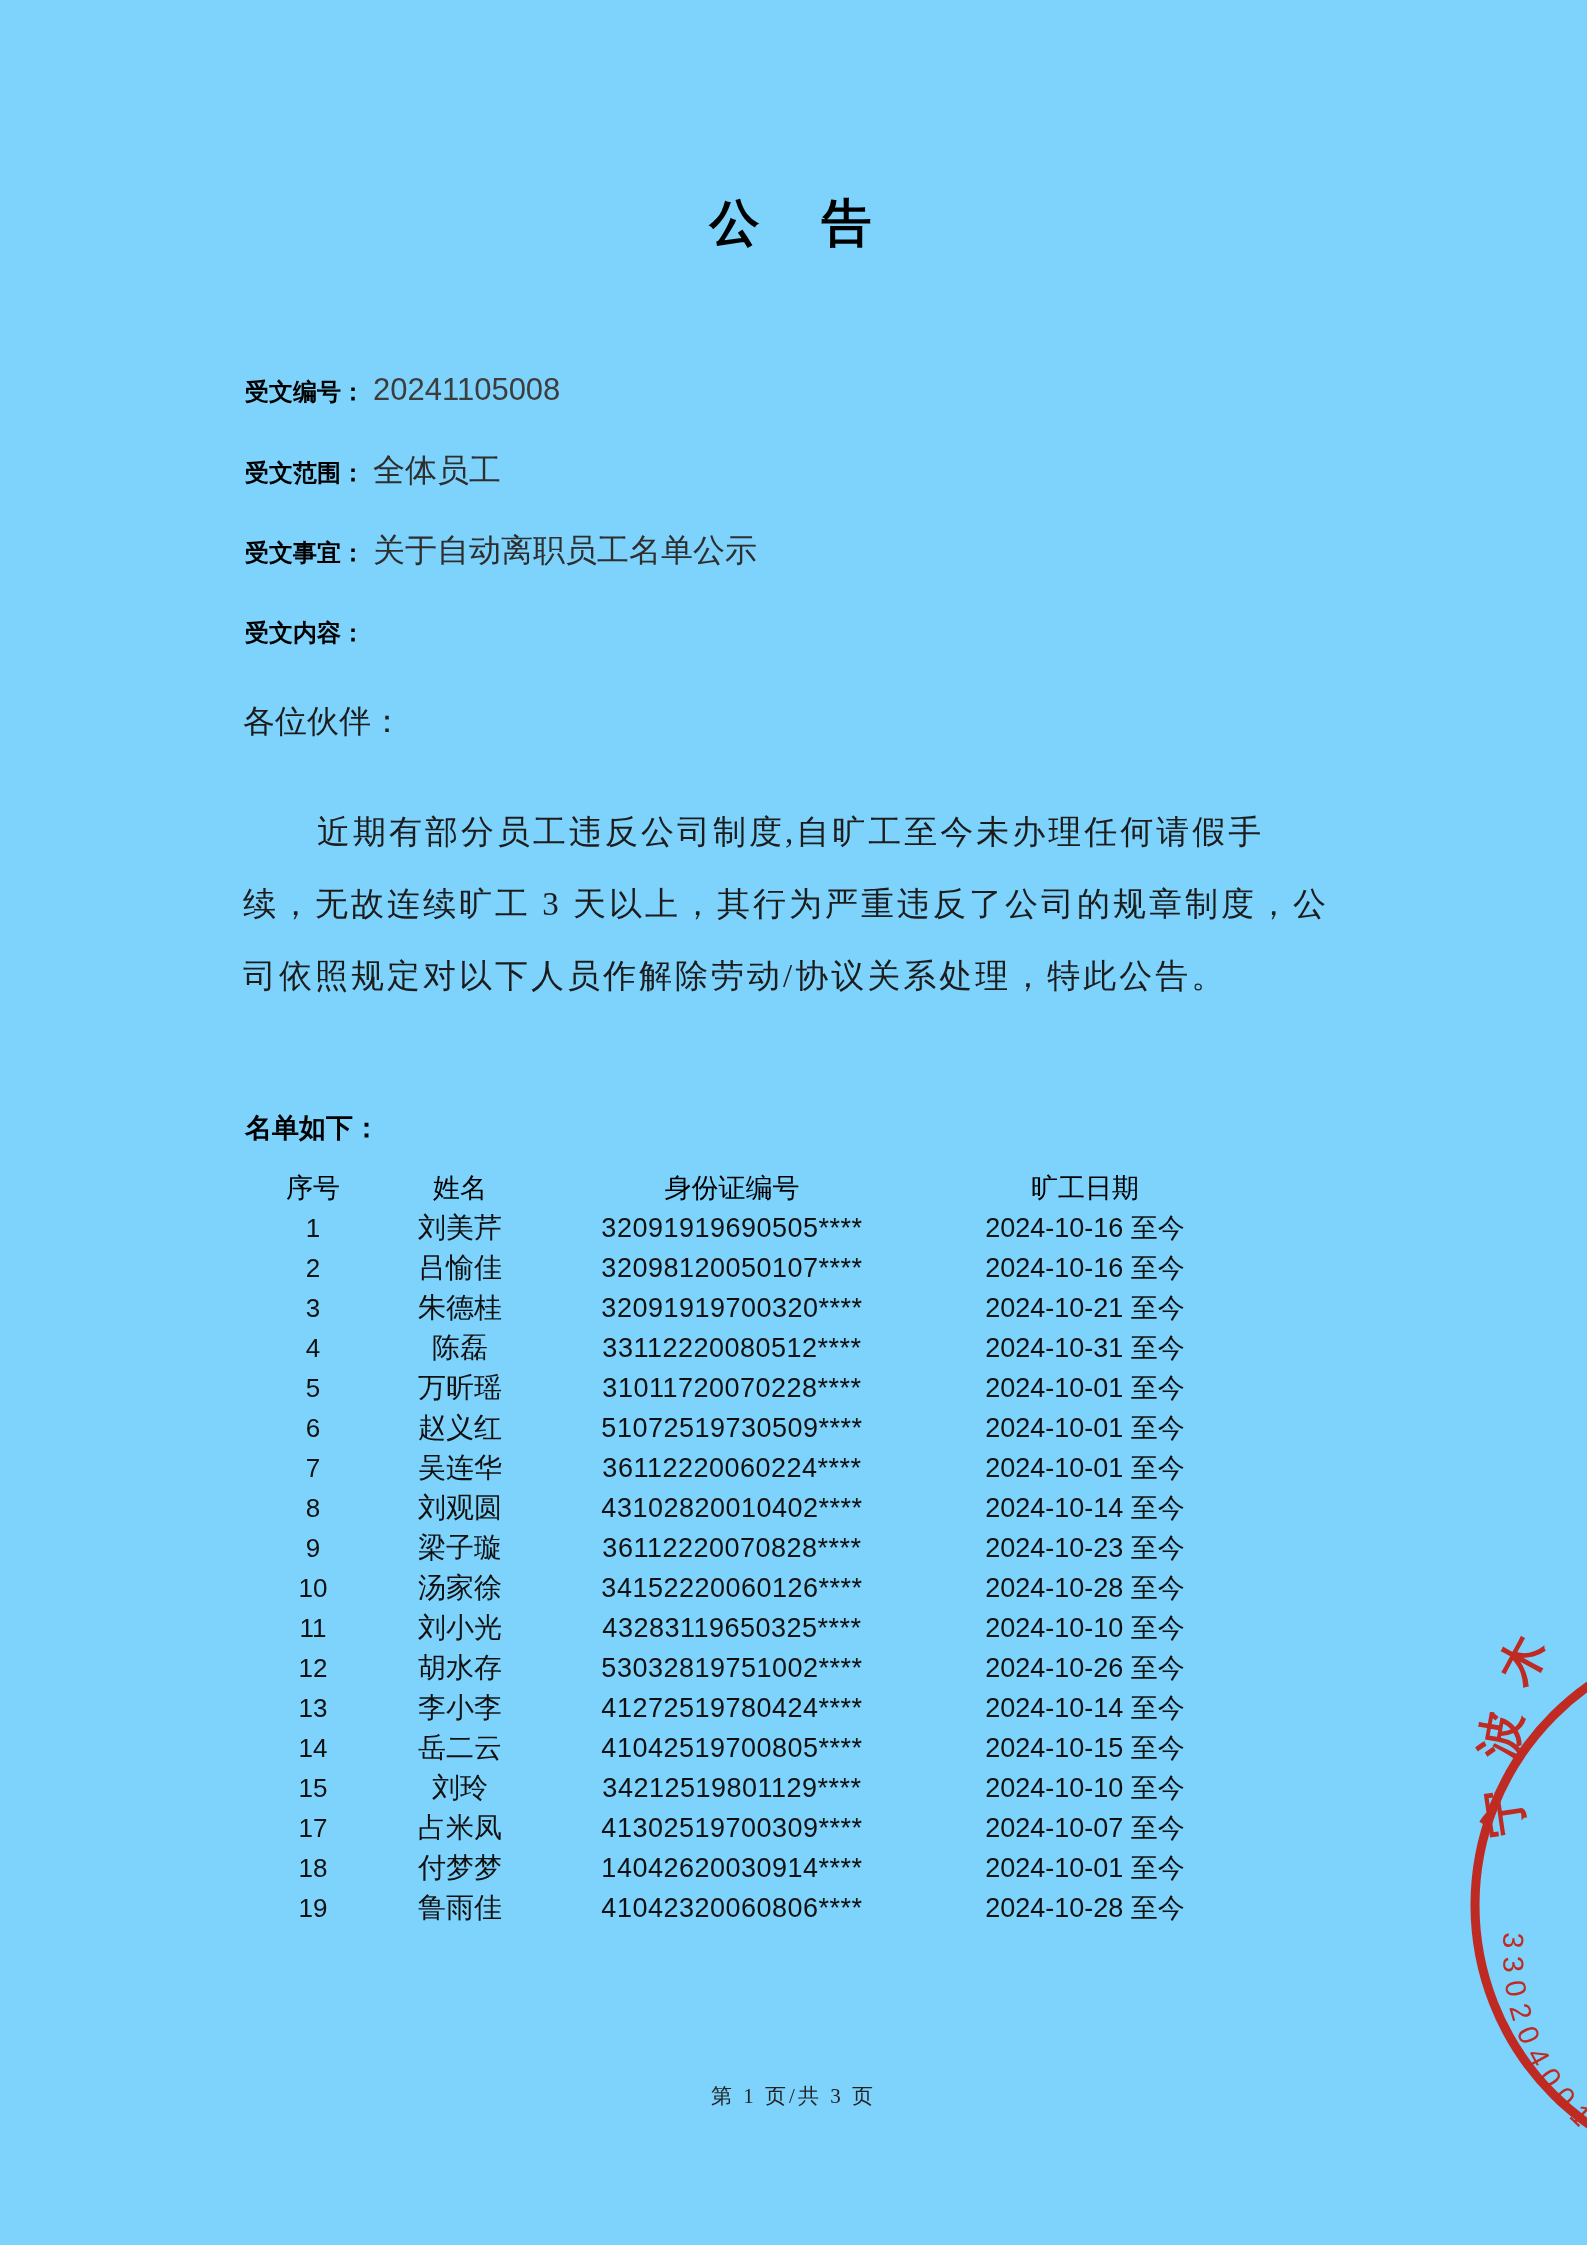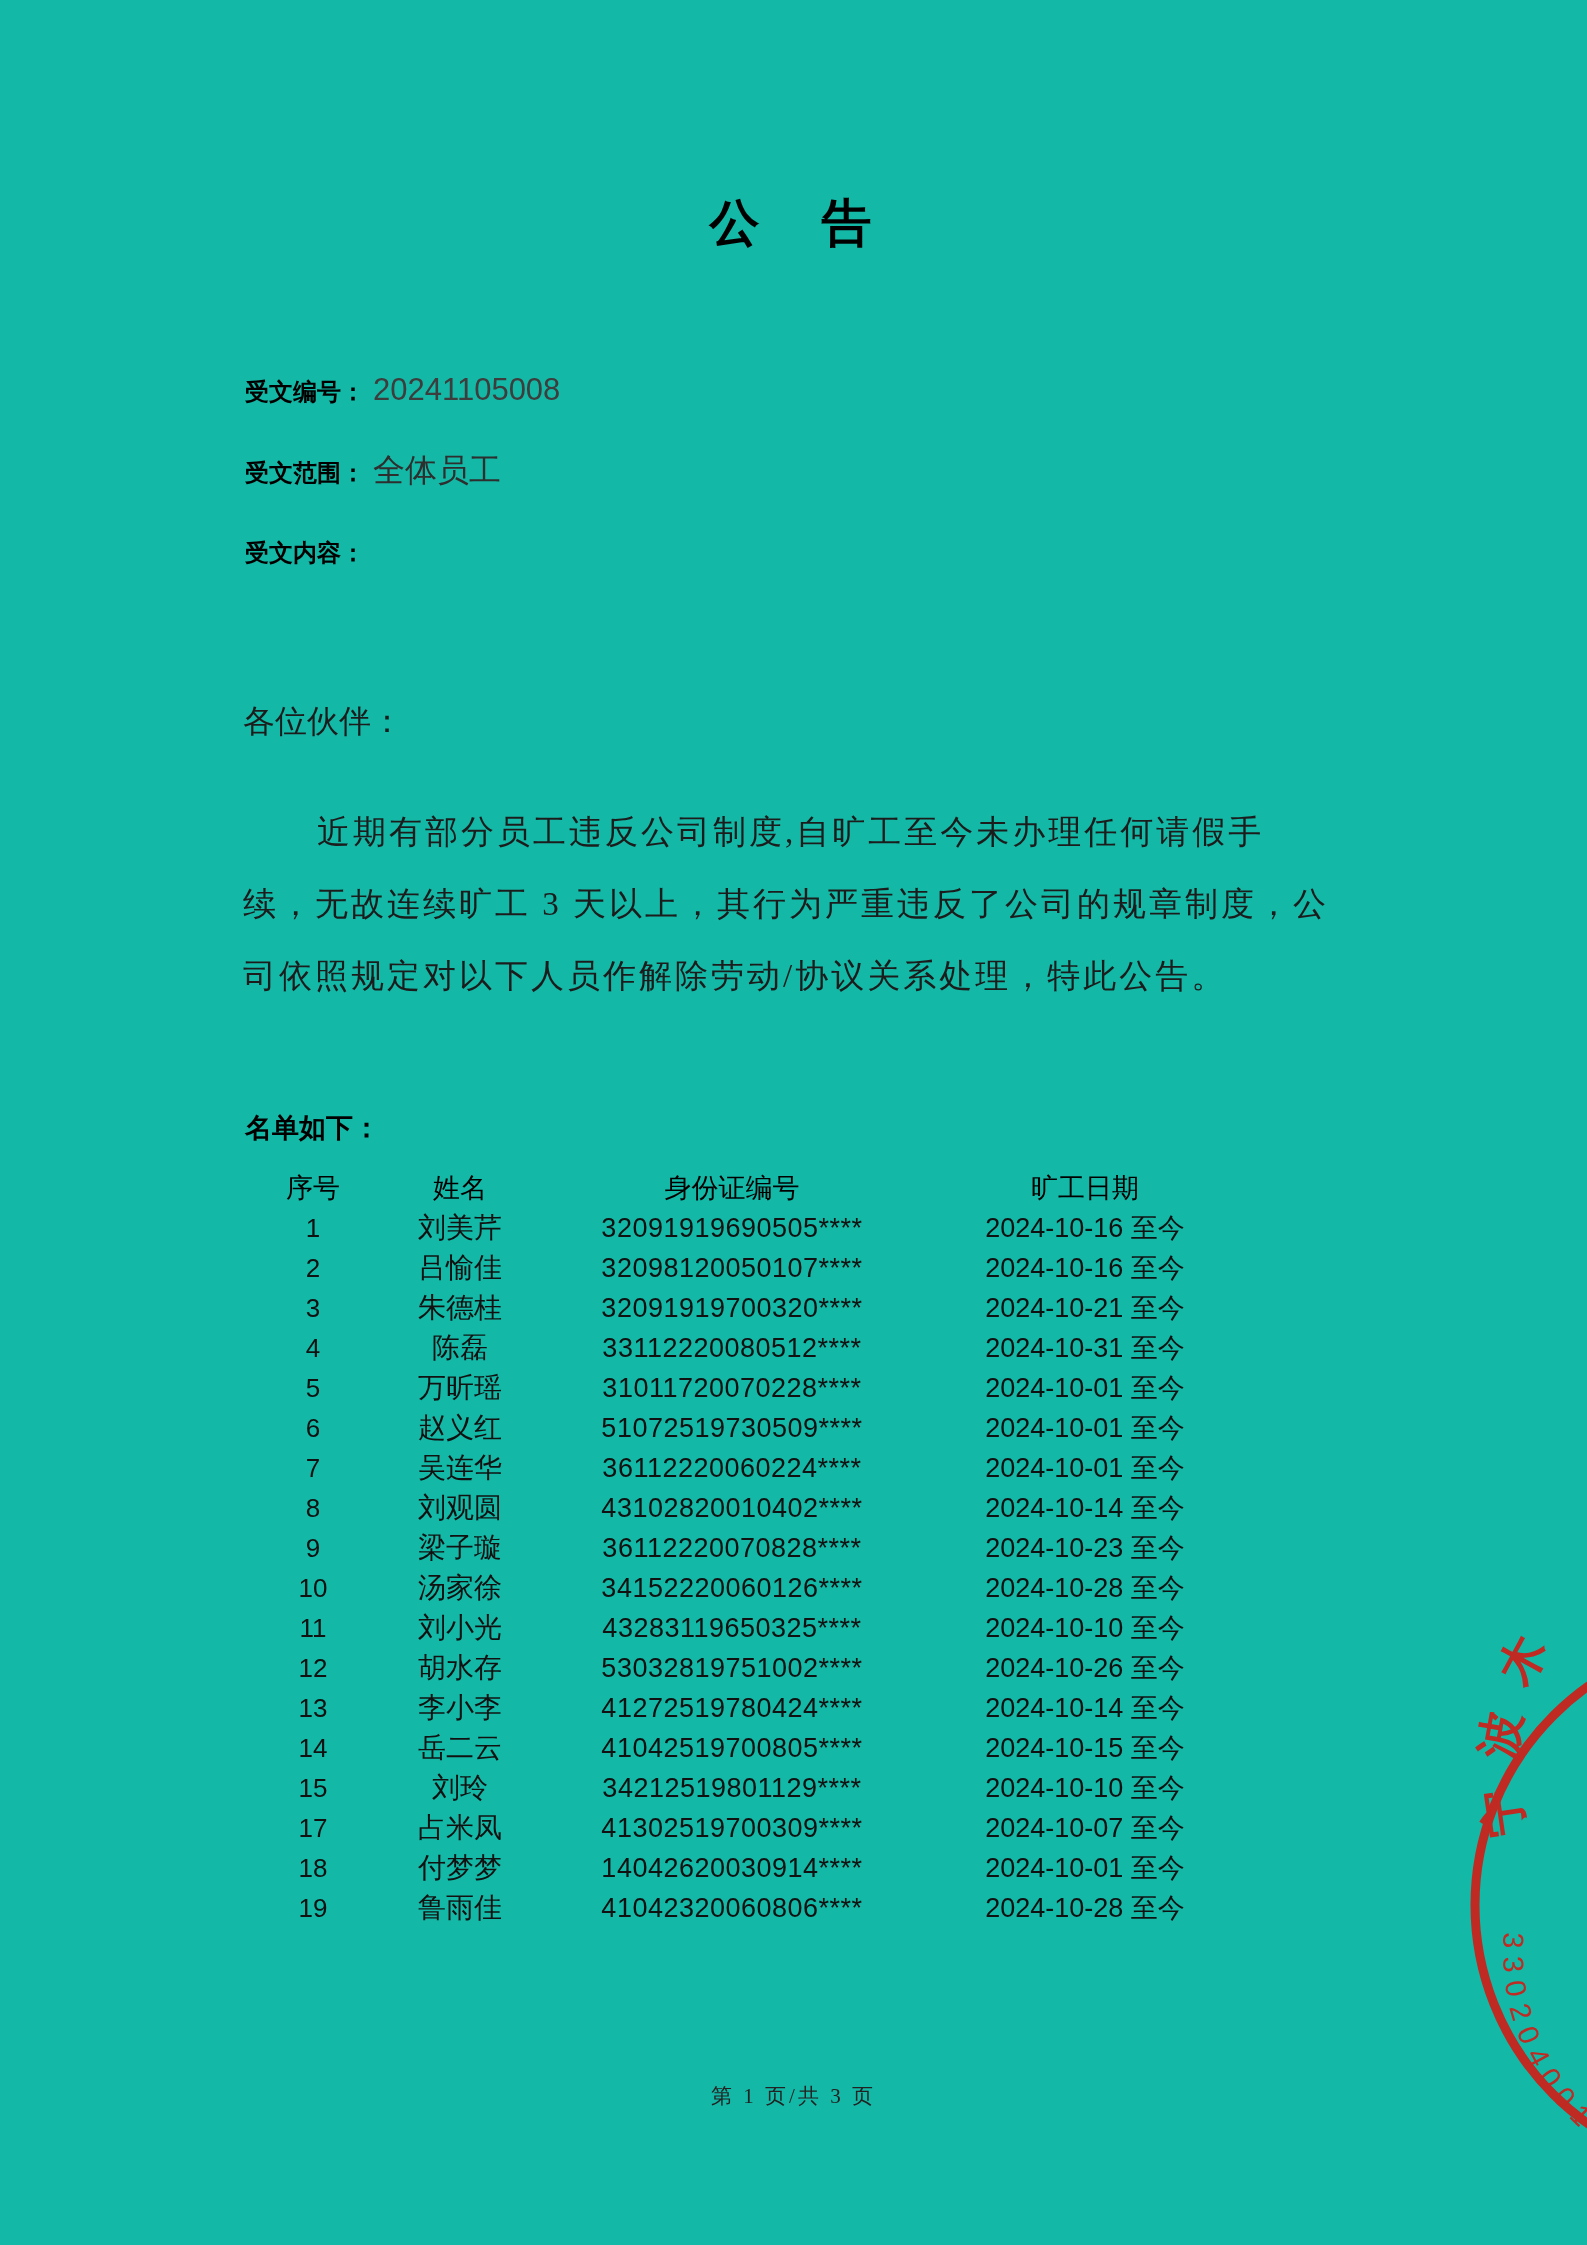--- a/index.html
+++ b/index.html
@@ -1,19 +1,19 @@
 <!DOCTYPE html>
 <html><head>
 <meta charset="utf-8">
 <style>
   html,body{margin:0;padding:0;background:#ffffff;}
   .page{
     position:relative;
     width:1587px;height:2245px;
-    background:#14b8a6;
+    background:#7dd3fc;
     overflow:hidden;
     font-family:"Liberation Serif","DejaVu Serif",serif;
     color:#1a1a1a;
   }
   .title{
     position:absolute;top:190px;left:0;width:100%;
     text-align:center;
     font-size:50px;font-weight:bold;color:#000;
     letter-spacing:6px;
   }
@@ -60,20 +60,23 @@
 <div class="page">
 
   <div class="title">公　告</div>
 
   <div class="fields">
     <div class="field-line">
       <span class="field-label">受文编号：</span><span class="field-value num">20241105008</span>
     </div>
     <div class="field-line">
       <span class="field-label">受文范围：</span><span class="field-value">全体员工</span>
+    </div>
+    <div class="field-line">
+      <span class="field-label">受文事宜：</span><span class="field-value">关于自动离职员工名单公示</span>
     </div>
     <div class="field-line">
       <span class="field-label">受文内容：</span><span class="field-value"></span>
     </div>
   </div>
 
   <div class="salutation">各位伙伴：</div>
 
   <div class="body-text">
     <div class="body-line indent">近期有部分员工违反公司制度,自旷工至今未办理任何请假手</div>

